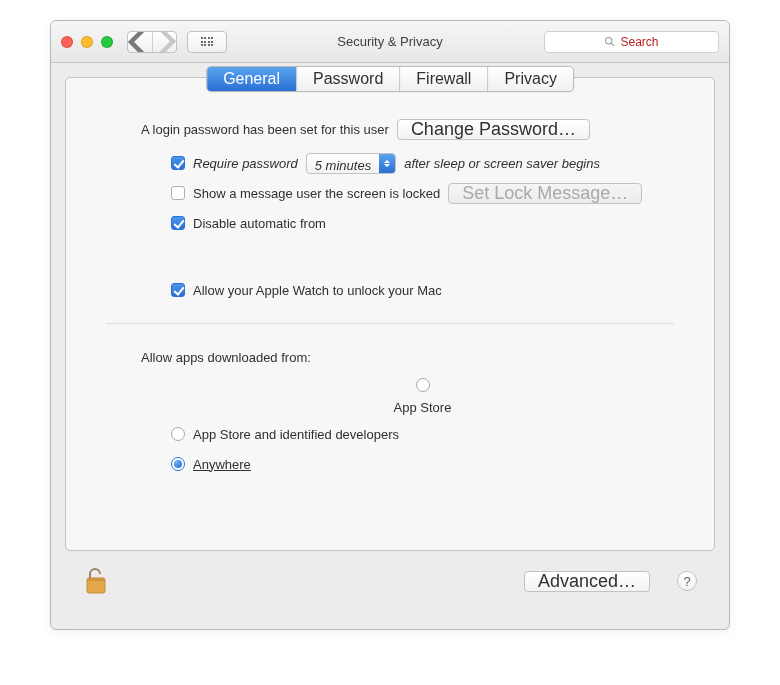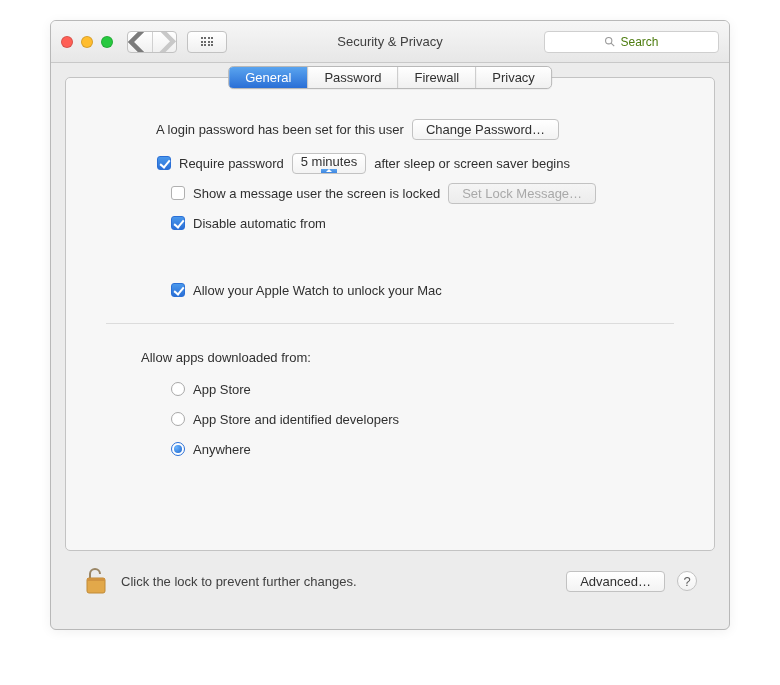--- a/index.html
+++ b/index.html
@@ -12,54 +12,54 @@
 .dot.min { background: #ffbd2e; }
 .dot.max { background: #27c93f; }
 .navgroup { display: flex; align-items: center; margin-left: 14px; gap: 10px; }
 .seg { display: flex; border: 1px solid #c2c2c2; border-radius: 4px; background: linear-gradient(#ffffff,#f0f0f0); height: 22px; overflow: hidden; }
 .seg .btn { width: 24px; display: flex; align-items: center; justify-content: center; color: #6a6a6a; font-size: 12px; cursor: default; }
 .seg .btn + .btn { border-left: 1px solid #d0d0d0; }
 .grid-btn { border:1px solid #c2c2c2; background:linear-gradient(#ffffff,#f0f0f0); border-radius:4px; height:22px; width:40px; display:flex; align-items:center; justify-content:center; }
 .grid-icon { display:grid; grid-template-columns:repeat(4,2px); grid-template-rows:repeat(3,2px); gap:1.5px; }
 .grid-icon span { background:#6a6a6a; width:2px; height:2px; }
 .title { position: absolute; left: 50%; transform: translateX(-50%); font-size: 13px; color: #404040; }
-.search { margin-left: auto; width: 175px; height: 22px; border: 1px solid #cfcfcf; border-radius: 4px; background: #fff; display: flex; align-items: center; justify-content: center; gap: 5px; color: #4d7c0f; font-size: 12px; }
+.search { margin-left: auto; width: 175px; height: 22px; border: 1px solid #cfcfcf; border-radius: 4px; background: #fff; display: flex; align-items: center; justify-content: center; gap: 5px; color: #b91c1c; font-size: 12px; }
 .search svg { width: 11px; height: 11px; }
 
 .body { flex:1; display:flex; flex-direction:column; padding: 14px; }
 .panel { flex:1; border:1px solid #c3c3c3; border-radius:5px; background:#f7f7f7; display:flex; flex-direction:column; position:relative; }
 
 .tabs { position:absolute; top:-12px; left:50%; transform:translateX(-50%); display:flex; border:1px solid #b8b8b8; border-radius:5px; overflow:hidden; background:linear-gradient(#ffffff,#f0f0f0); box-shadow:0 1px 0 rgba(0,0,0,0.04); }
-.tab { padding: 3px 16px; font-size: 13px; color:#303030; cursor:default; }
+.tab { padding: 3px 16px; font-size: 16px; color:#303030; cursor:default; }
 .tab + .tab { border-left:1px solid #c8c8c8; }
 .tab.active { background:linear-gradient(#5aa4ef,#2a6fd6); color:#fff; }
 
 .content { padding: 40px 40px 0 40px; font-size:13px; color:#303030; }
 .row { display:flex; align-items:center; gap:8px; margin-bottom:8px; min-height:22px; }
 .indent { margin-left: 30px; }
 .cb { width:14px; height:14px; border:1px solid #b0b0b0; border-radius:3px; background:#fff; flex:0 0 14px; position:relative; }
 .cb.checked { background:linear-gradient(#4a98ec,#2a6fd6); border-color:#2a6fd6; }
 .cb.checked::after { content:""; position:absolute; left:2px; top:3px; width:8px; height:4px; border-left:2px solid #fff; border-bottom:2px solid #fff; transform:rotate(-50deg); }
 .radio { width:14px; height:14px; border:1px solid #a8a8a8; border-radius:50%; background:#fff; flex:0 0 14px; position:relative; }
 .radio.checked { border-color:#2a6fd6; }
 .radio.checked::after { content:""; position:absolute; left:2px; top:2px; width:8px; height:8px; border-radius:50%; background:radial-gradient(circle at 30% 30%,#6ab4ff,#1f66cc); }
-.btn-std { border:1px solid #c2c2c2; background:linear-gradient(#ffffff,#f3f3f3); border-radius:4px; padding:2px 13px; font-size:13px; color:#303030; white-space:nowrap; height:21px; display:inline-flex; align-items:center; }
+.btn-std { border:1px solid #c2c2c2; background:linear-gradient(#ffffff,#f3f3f3); border-radius:4px; padding:2px 13px; font-size:18px; color:#303030; white-space:nowrap; height:21px; display:inline-flex; align-items:center; }
 .btn-std.disabled { color:#a9a9a9; background:linear-gradient(#f5f5f5,#ececec); }
-.select { border:1px solid #c2c2c2; border-radius:4px; height:21px; display:inline-flex; align-items:center; background:linear-gradient(#ffffff,#f3f3f3); overflow:hidden;flex-direction:column; }
+.select { border:1px solid #c2c2c2; border-radius:4px; height:21px; display:inline-flex; align-items:flex-end; background:linear-gradient(#ffffff,#f3f3f3); overflow:hidden; }
 .select .val { padding: 0 8px; font-size:13px; }
 .select .chev { width:16px; height:100%; background:linear-gradient(#5aa4ef,#2a6fd6); display:flex; flex-direction:column; align-items:center; justify-content:center; gap:1px; }
 .select .chev::before,.select .chev::after { content:""; width:0; height:0; border-left:3px solid transparent; border-right:3px solid transparent; }
 .select .chev::before { border-bottom:3px solid #fff; }
 .select .chev::after { border-top:3px solid #fff; }
 hr.sep { border:none; border-top:1px solid #dcdcdc; margin: 22px 0; }
 
 .footer { padding: 14px 18px 18px 18px; display:flex; align-items:center; gap:10px; font-size:13px; color:#404040; }
 .lock { width:28px; height:32px; display:flex; align-items:center; justify-content:center; }
 .lock svg { width:26px; height:30px; }
-.footer-right { margin-left:auto; display:flex; align-items:center; gap:12px; }
+.footer-right { margin-left:auto; display:flex; align-items:center; gap:27px; }
 .help { width:20px; height:20px; border:1px solid #c2c2c2; border-radius:50%; background:linear-gradient(#ffffff,#f3f3f3); display:flex; align-items:center; justify-content:center; color:#606060; font-size:13px; }
 </style>
 </head>
 <body>
 
 <div class="window">
   <div class="titlebar">
     <div class="traffic">
       <div class="dot close"></div>
       <div class="dot min"></div>
@@ -108,26 +108,26 @@
   <div class="body">
     <div class="panel">
       <div class="tabs">
         <div class="tab active">General</div>
         <div class="tab">Password</div>
         <div class="tab">Firewall</div>
         <div class="tab">Privacy</div>
       </div>
 
       <div class="content">
-        <div class="row" style="margin-left:50px; margin-bottom:12px;">
+        <div class="row" style="margin-left:35px; margin-bottom:12px;">
           <span>A login password has been set for this user</span>
           <span class="btn-std">Change Password…</span>
         </div>
 
-        <div class="row indent" style="margin-left:51px;">
+        <div class="row indent" style="margin-left:65px;font-style:italic;">
           <span class="cb checked"></span>
           <span>Require password</span>
           <span class="select">
             <span class="val">5 minutes</span>
             <span class="chev"></span>
           </span>
           <span>after sleep or screen saver begins</span>
         </div>
 
         <div class="row indent" style="margin-left:65px;">
@@ -144,43 +144,42 @@
         <div class="row indent" style="margin-left:65px;margin-top:45px;">
           <span class="cb checked"></span>
           <span>Allow your Apple Watch to unlock your Mac</span>
         </div>
 
         <hr class="sep">
 
         <div class="row" style="margin-left:35px; margin-bottom:10px;">
           <span>Allow apps downloaded from:</span>
         </div>
-        <div class="row indent" style="margin-left:65px;">
+        <div class="row indent" style="margin-left:65px;flex-direction:column;">
           <span class="radio"></span>
           <span>App Store</span>
         </div>
         <div class="row indent" style="margin-left:65px;">
           <span class="radio"></span>
           <span>App Store and identified developers</span>
         </div>
-        <div class="row indent" style="margin-left:65px;">
+        <div class="row indent" style="margin-left:65px;text-decoration:underline;">
           <span class="radio checked"></span>
           <span>Anywhere</span>
         </div>
       </div>
     </div>
 
     <div class="footer">
       <div class="lock">
         <svg viewBox="0 0 26 30">
           <path d="M6 12 V8 a5 5 0 0 1 10 0" fill="none" stroke="#9a8666" stroke-width="2"></path>
           <rect x="3" y="12" width="18" height="15" rx="2" fill="#e2a84a" stroke="#c08a36"></rect>
           <rect x="3" y="12" width="18" height="3" fill="#d09340"></rect>
         </svg>
       </div>
-      <span>Click the lock to prevent further changes.</span>
       <div class="footer-right">
         <span class="btn-std">Advanced…</span>
         <span class="help">?</span>
       </div>
     </div>
   </div>
 </div>
 
 </body></html>

